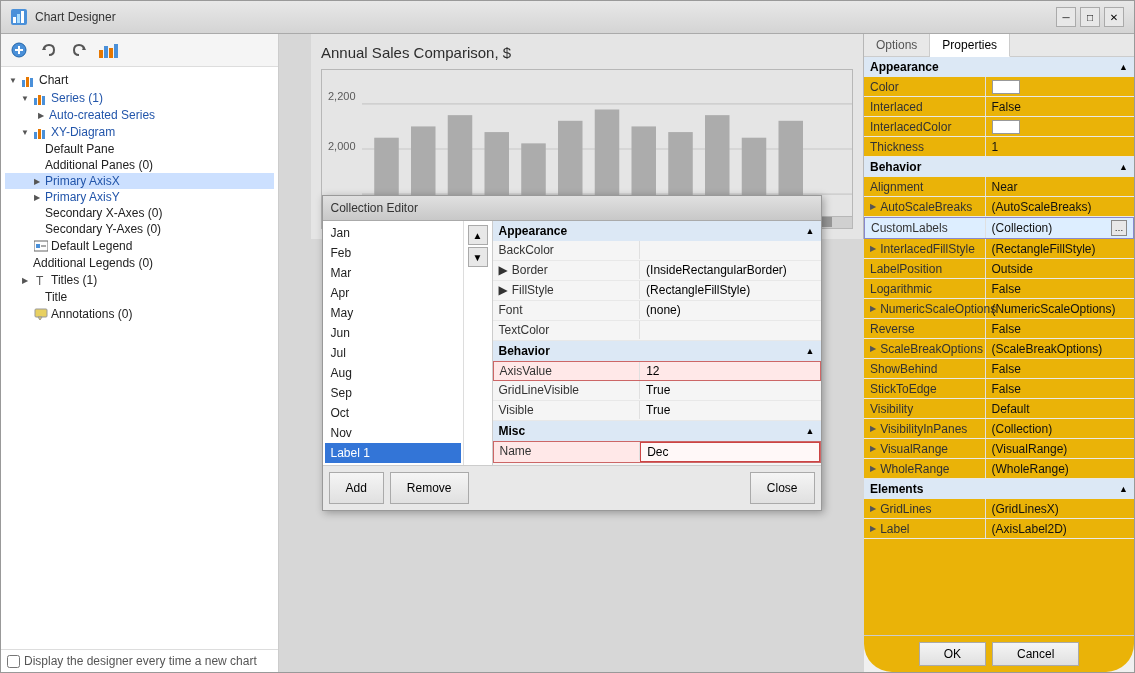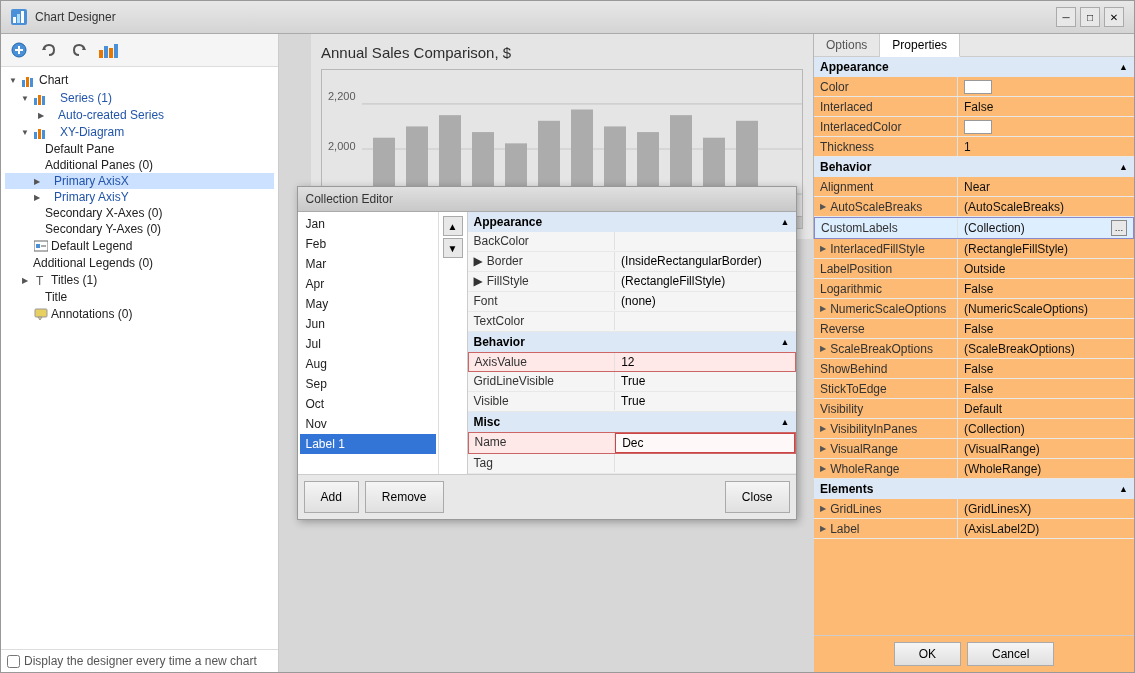--- a/index.html
+++ b/index.html
@@ -18,37 +18,37 @@
     .left-panel { width: 278px; background: #fff; border-right: 1px solid #ccc; display: flex; flex-direction: column; }
     .toolbar { padding: 4px 6px; display: flex; gap: 6px; border-bottom: 1px solid #ddd; background: #f5f5f5; }
     .toolbar-btn { width: 24px; height: 24px; border: 1px solid transparent; background: transparent; cursor: pointer; display: flex; align-items: center; justify-content: center; border-radius: 2px; }
     .tree-area { flex: 1; overflow-y: auto; padding: 4px; }
     .tree-item { display: flex; align-items: center; gap: 2px; padding: 1px 0; cursor: pointer; white-space: nowrap; }
     .tree-item.selected { background: #cce0ff; }
     .tree-indent { display: inline-block; }
     .tree-arrow { width: 12px; height: 12px; display: inline-flex; align-items: center; justify-content: center; font-size: 8px; color: #555; cursor: pointer; }
     .tree-icon { width: 16px; height: 16px; display: inline-flex; align-items: center; justify-content: center; }
     .tree-label { color: #222; }
-    .tree-label.blue { color: #2255aa; margin-left: 9px; }
+    .tree-label.blue { color: #2255aa; }
     .left-panel-footer { padding: 4px 6px; border-top: 1px solid #ddd; font-size: 11px; color: #555; }
     .footer-checkbox { display: flex; align-items: center; gap: 4px; }
 
     
     .chart-area { flex: 1; background: #fff; border-right: 1px solid #ccc; padding: 10px; position: relative; min-width: 0; margin-left: 32px; }
     .chart-title { font-size: 15px; color: #333; margin-bottom: 8px; }
     .chart-body { border: 1px solid #ccc; height: 160px; position: relative; overflow: hidden; }
     .chart-legend { position: absolute; top: 4px; right: 6px; display: flex; align-items: center; gap: 4px; font-size: 11px; }
     .legend-box { width: 14px; height: 10px; background: #ccc; border: 1px solid #999; }
     .chart-y-label { position: absolute; left: 6px; font-size: 11px; color: #666; }
     .chart-bar-area { position: absolute; left: 40px; right: 0; top: 0; bottom: 0; }
     .chart-scrollbar { position: absolute; bottom: 0; left: 40px; right: 0; height: 12px; background: #e8e8e8; border-top: 1px solid #ccc; }
     .chart-scrollbar-thumb { position: absolute; right: 20px; width: 40px; height: 10px; background: #aaa; }
 
     
-    .right-panel { width: 320px; background: #fdba74; display: flex; flex-direction: column; }
+    .right-panel { width: 270px; background: #eab308; display: flex; flex-direction: column; border-radius: 28px; }
     .right-tabs { display: flex; border-bottom: 1px solid #ccc; background: #e8e8e8; }
     .right-tab { padding: 4px 12px; cursor: pointer; border-right: 1px solid #ccc; font-size: 12px; color: #555; }
     .right-tab.active { background: #fff; color: #000; border-bottom: 1px solid #fff; margin-bottom: -1px; }
     .search-box { padding: 4px 6px; border-bottom: 1px solid #ddd; }
     .search-input { width: 100%; padding: 3px 6px; border: 1px solid #ccc; background: #fff; font-size: 11px; color: #999; }
     .props-area { flex: 1; overflow-y: auto; }
     .props-section-header { background: #dce8f5; padding: 3px 6px; font-weight: bold; font-size: 11px; display: flex; align-items: center; justify-content: space-between; }
     .props-section-collapse { font-size: 9px; cursor: pointer; }
     .prop-row { display: flex; align-items: stretch; border-bottom: 1px solid #e8e8e8; min-height: 20px; }
     .prop-row.highlighted { background: #ddeeff; }
@@ -388,24 +388,20 @@
               </div>
 
               <div class="ce-section-header">
                 <span>Misc</span>
                 <span class="props-section-collapse">▲</span>
               </div>
               <div class="ce-prop-row highlighted">
                 <div class="ce-prop-name">Name</div>
                 <div class="ce-prop-value editing">Dec</div>
               </div>
-              <div class="ce-prop-row">
-                <div class="ce-prop-name">Tag</div>
-                <div class="ce-prop-value"></div>
-              </div>
             </div>
           </div>
           <div class="ce-footer">
             <div class="ce-footer-left">
               <button class="ce-btn">Add</button>
               <button class="ce-btn">Remove</button>
             </div>
             <button class="ce-btn">Close</button>
           </div>
         </div>

